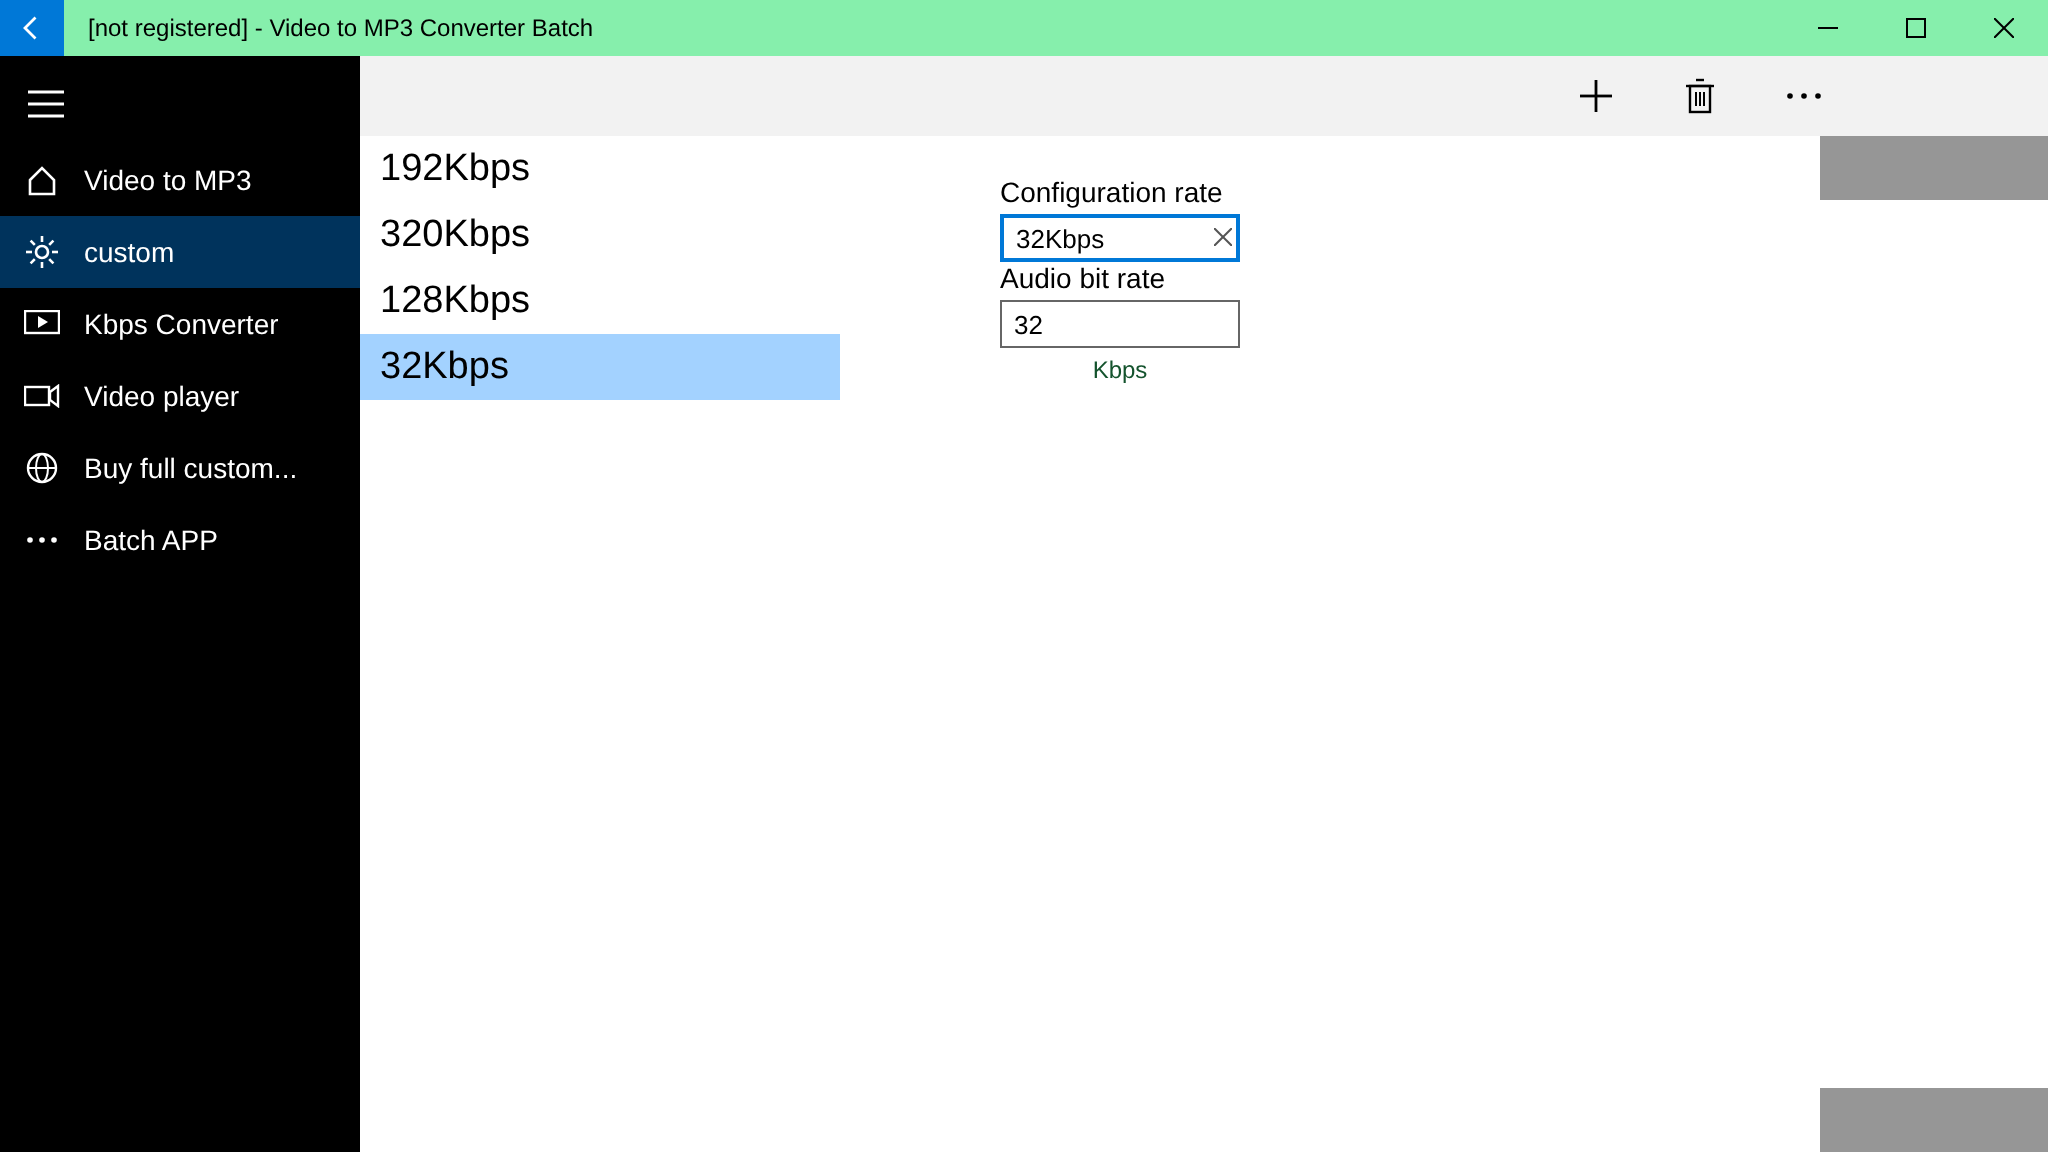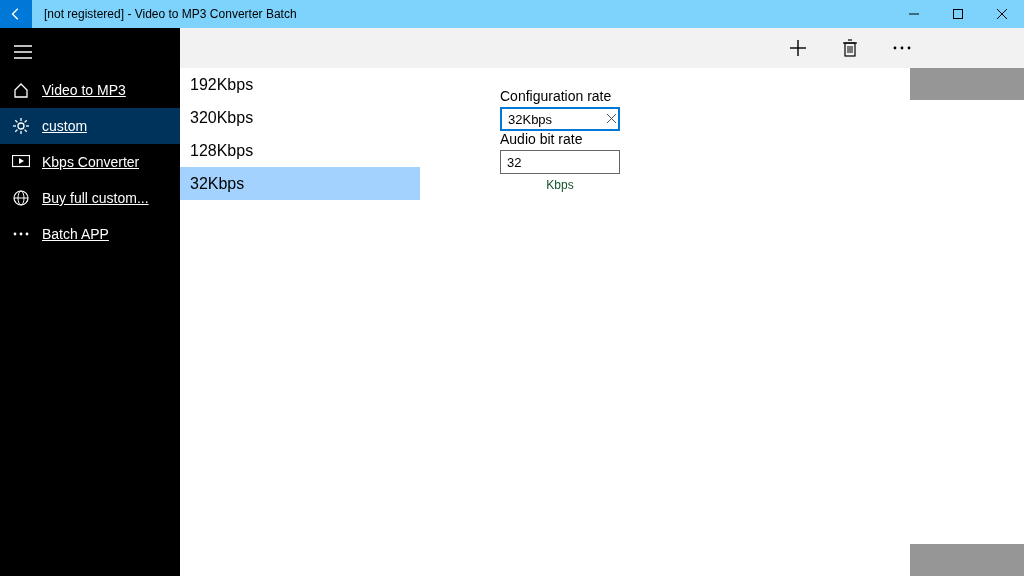--- a/index.html
+++ b/index.html
@@ -3,21 +3,21 @@
 <meta charset="utf-8">
 <style>
   * { box-sizing: border-box; margin: 0; padding: 0; font-family: "Segoe UI", Tahoma, sans-serif; }
   html, body { width: 1024px; height: 576px; overflow: hidden; background: #fff; }
 
   
   .titlebar {
     height: 28px;
     display: flex;
     align-items: center;
-    background: #7dd3fc;
+    background: #86efac;
     position: relative;
     font-size: 12px;
   }
   .titlebar .back {
     width: 32px; height: 28px;
     background: #0078d7;
     display: flex; align-items: center; justify-content: center;
     color: #fff;
   }
   .titlebar .title {
@@ -64,42 +64,42 @@
     gap: 12px;
     cursor: pointer;
   }
   .nav-item.selected {
     background: #00335c;
   }
   .nav-icon {
     width: 18px; height: 18px;
     display: flex; align-items: center; justify-content: center;
   }
-  .nav-item span.lbl { white-space: nowrap; overflow: hidden; text-overflow: ellipsis; max-width: 130px; text-decoration: underline;}
+  .nav-item span.lbl { white-space: nowrap; overflow: hidden; text-overflow: ellipsis; max-width: 130px;}
 
   
   .middle {
     width: 240px;
     display: flex;
     flex-direction: column;
     position: relative;
   }
   .middle-top {
     height: 40px;
     background: #f2f2f2;
   }
   .list {
     background: #fff;
     flex: 1;
   }
   .list-item {
     height: 33px;
     display: flex; align-items: center;
     padding-left: 10px;
-    font-size: 16px;
+    font-size: 19px;
     color: #000;
     cursor: pointer;
   }
   .list-item.selected {
     background: #a3d2ff;
   }
 
   
   .right {
     flex: 1;
@@ -251,20 +251,29 @@
     <div class="nav-item">
       <span class="nav-icon">
         <svg width="18" height="14" viewBox="0 0 18 14">
             <rect x="0.5" y="0.5" width="17" height="11" stroke="#fff" fill="none" stroke-width="1.2"></rect>
             <path d="M7 3 L12 6 L7 9 Z" fill="#fff"></path>
           </svg>
       </span>
       <span class="lbl">Kbps Converter</span>
     </div>
 
+    <div class="nav-item">
+      <span class="nav-icon">
+        <svg width="18" height="12" viewBox="0 0 18 12">
+            <rect x="0.5" y="1.5" width="12" height="9" stroke="#fff" fill="none" stroke-width="1.2"></rect>
+            <path d="M13 4 L17 1 V11 L13 8 Z" stroke="#fff" fill="none" stroke-width="1.2"></path>
+          </svg>
+      </span>
+      <span class="lbl">Video player</span>
+    </div>
 
     <div class="nav-item">
       <span class="nav-icon">
         <svg width="16" height="16" viewBox="0 0 16 16">
             <circle cx="8" cy="8" r="7" stroke="#fff" fill="none" stroke-width="1.2"></circle>
             <ellipse cx="8" cy="8" rx="3" ry="7" stroke="#fff" fill="none" stroke-width="1"></ellipse>
             <line x1="1" y1="8" x2="15" y2="8" stroke="#fff" stroke-width="1"></line>
           </svg>
       </span>
       <span class="lbl">Buy full custom...</span>

